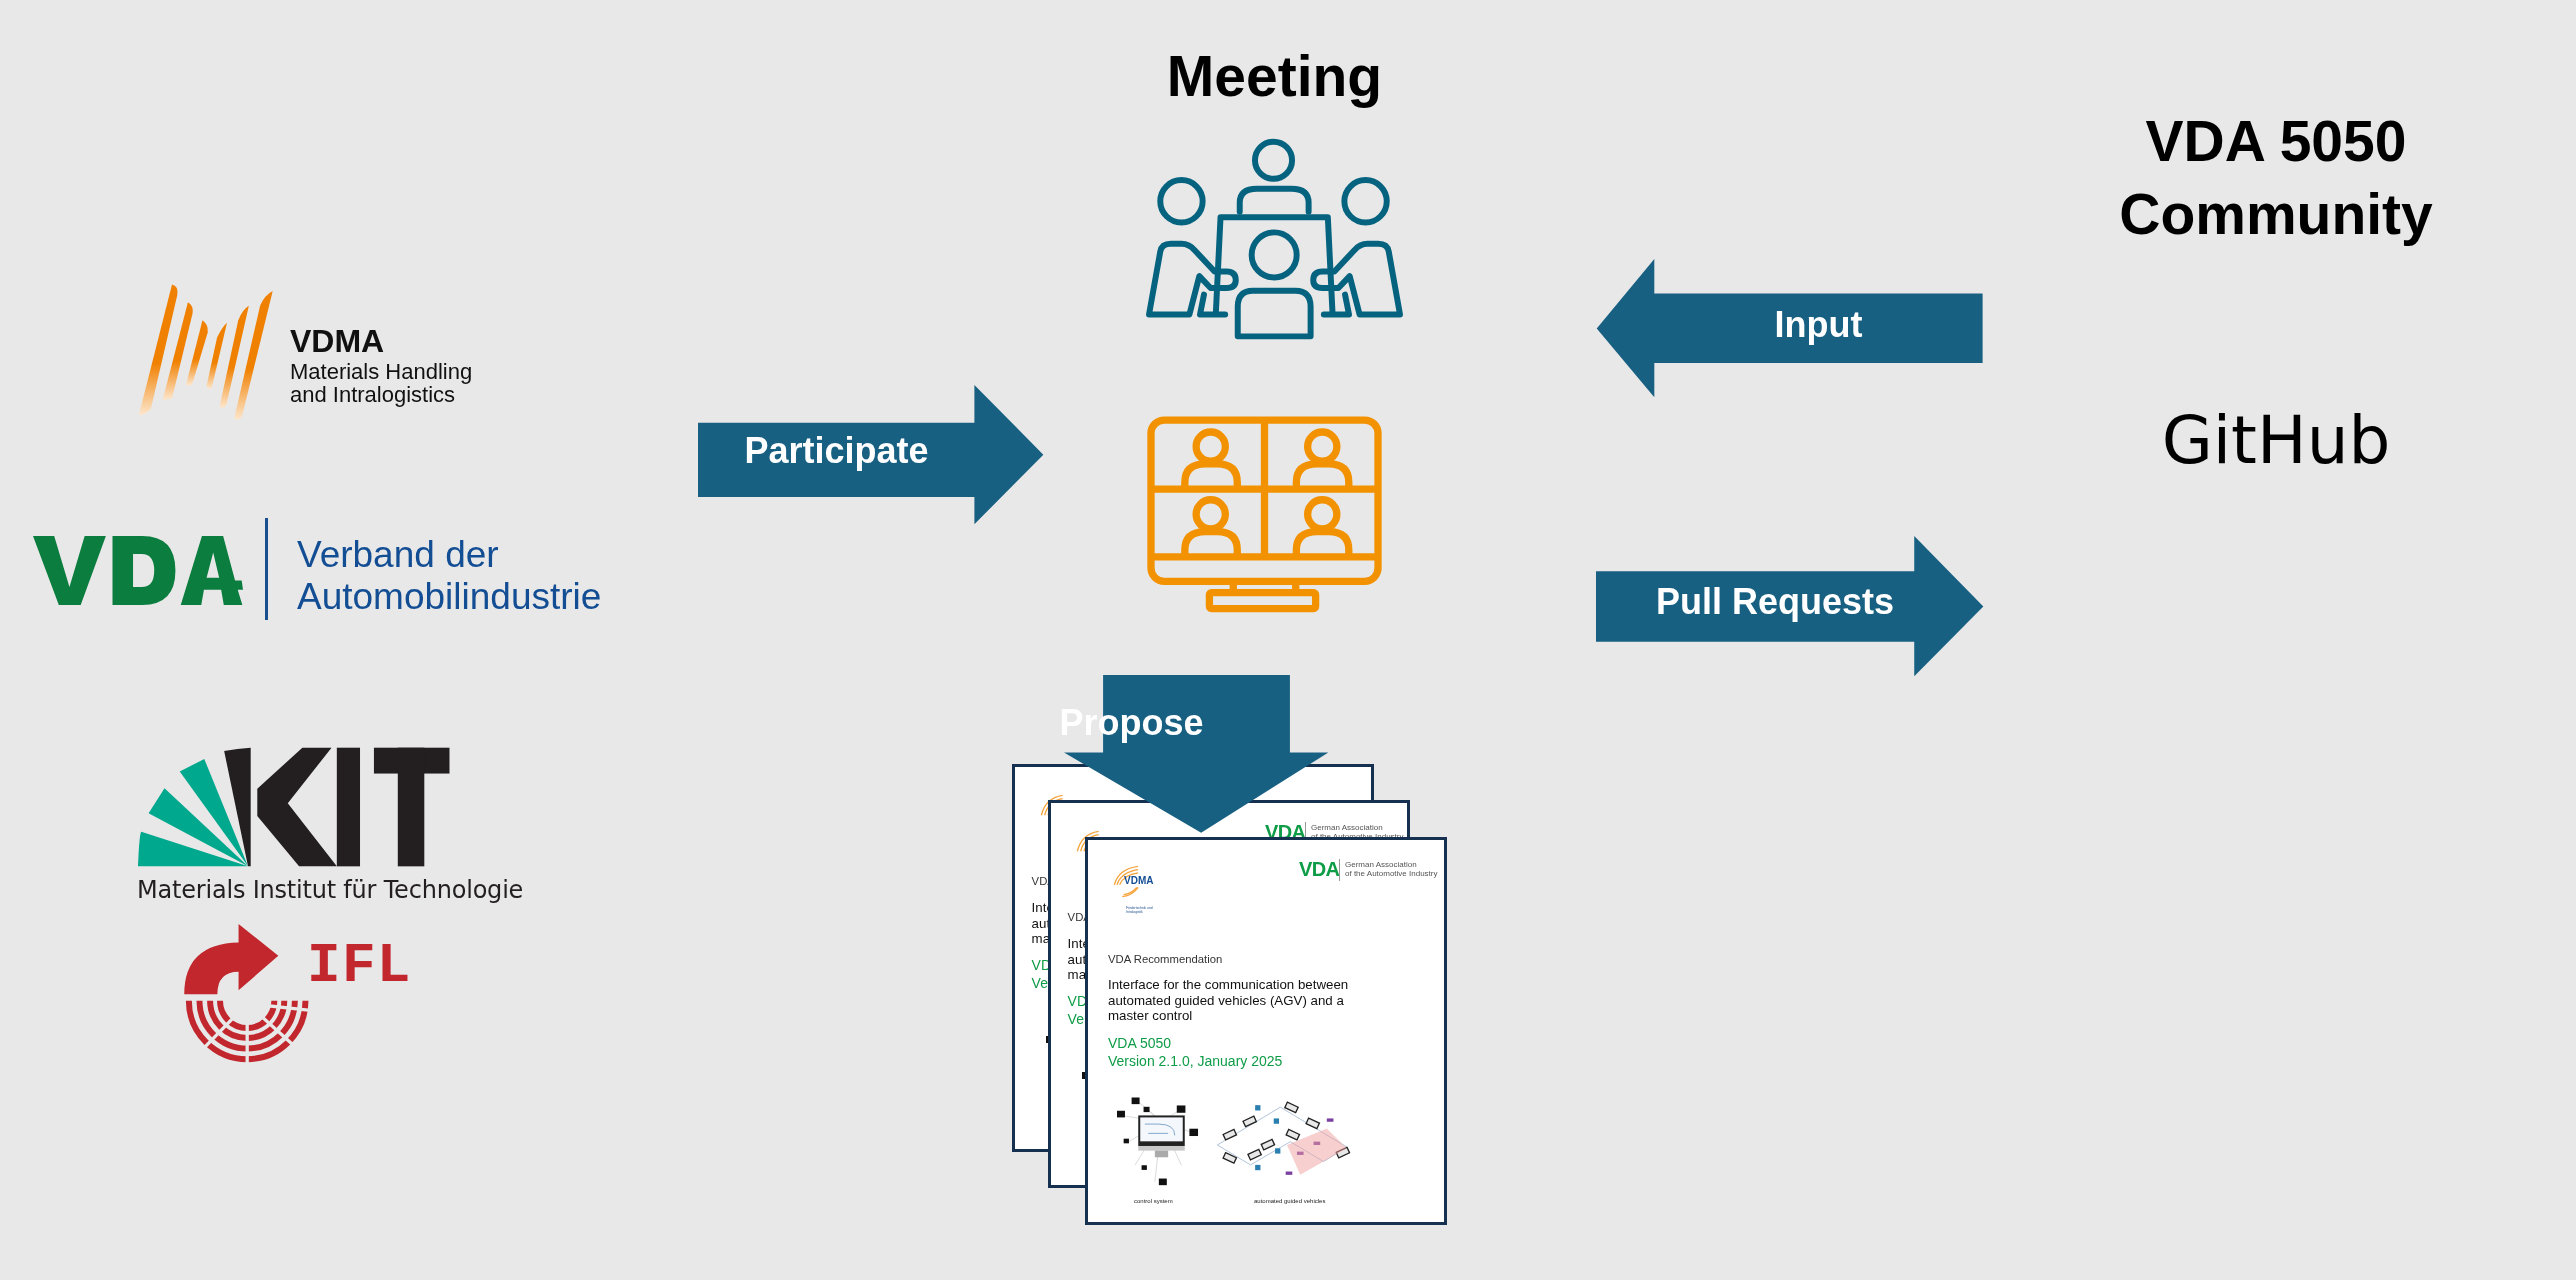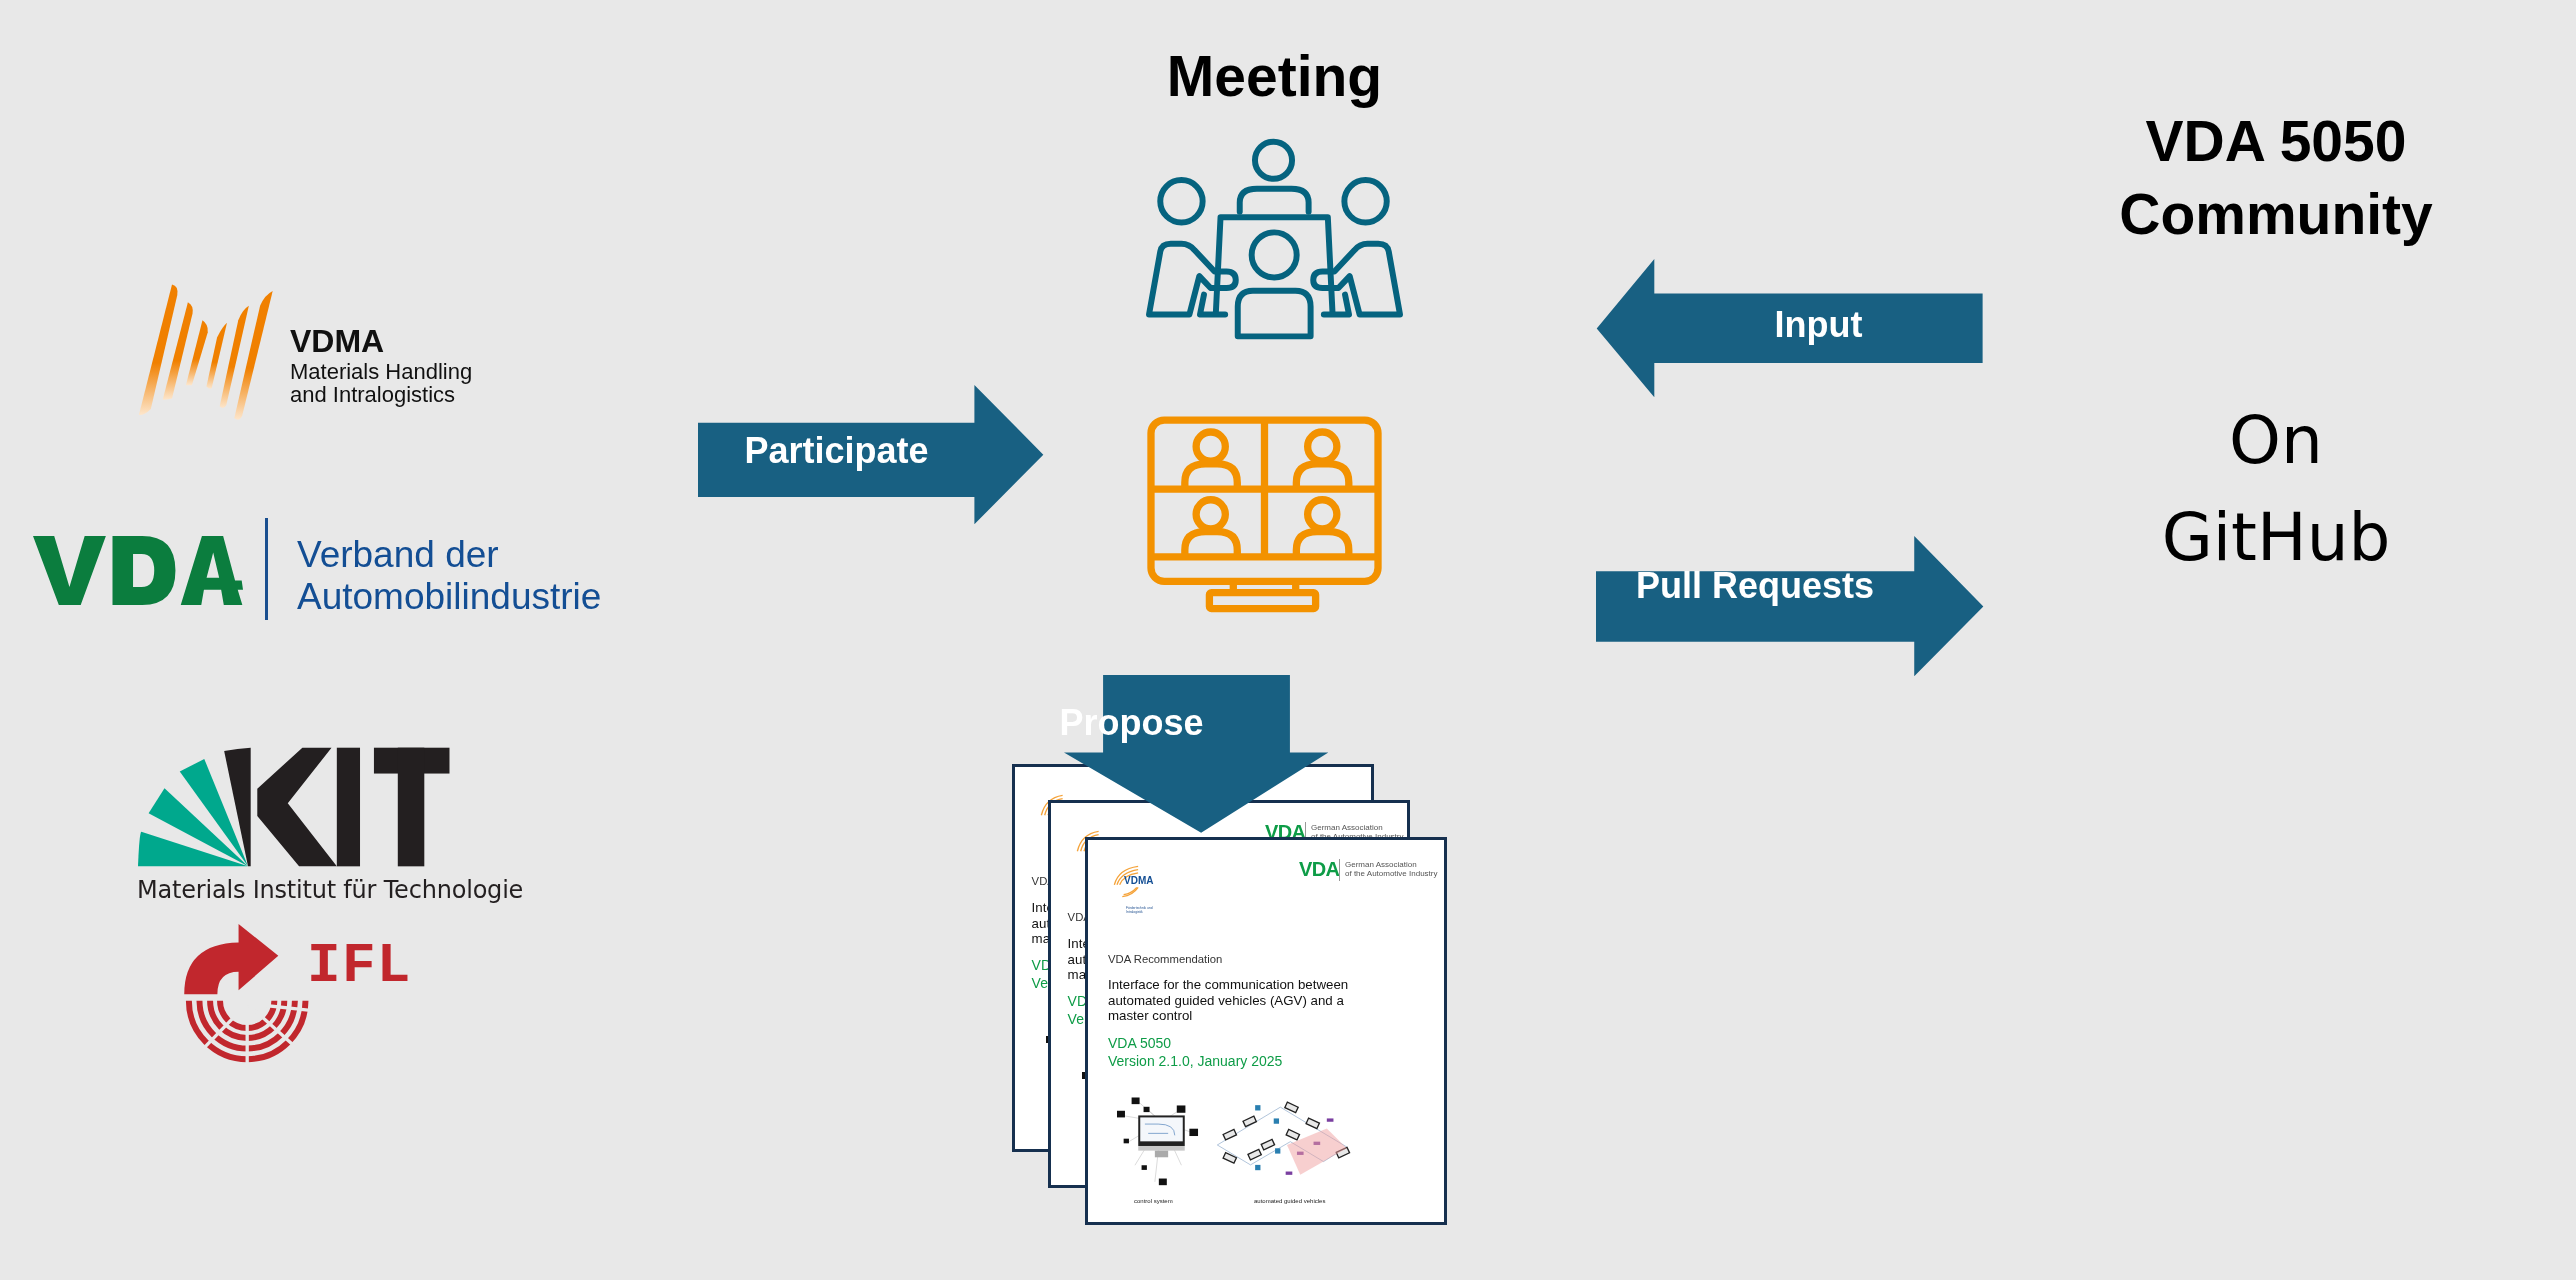--- a/index.html
+++ b/index.html
@@ -137,21 +137,21 @@
 <div class="abs arrow-label" style="left:698px;top:433px;width:277px;">Participate</div>
 
 <svg class="abs" style="left:1596px;top:259px" width="388" height="139" viewBox="0 0 584 210">
   <polygon points="0,105 87,0 87,52 583,52 583,157 87,157 87,209" fill="#186082"></polygon>
 </svg>
 <div class="abs arrow-label" style="left:1654px;top:307px;width:329px;">Input</div>
 
 <svg class="abs" style="left:1596px;top:536px" width="388" height="141" viewBox="0 0 584 212">
   <polygon points="0,53 479,53 479,0 583,106 479,211 479,159 0,159" fill="#186082"></polygon>
 </svg>
-<div class="abs arrow-label" style="left:1596px;top:568px;width:318px;">Pull Requests</div>
+<div class="abs arrow-label" style="left:1596px;top:584px;width:318px;padding-left:20px;">Pull Requests</div>
 
 <div class="abs meeting-title">Meeting</div>
 
 <svg class="abs" style="left:1147px;top:141px" width="257" height="200" viewBox="0 0 388 302">
   <g fill="none" stroke="#05637f" stroke-width="9" stroke-linecap="round" stroke-linejoin="round">
     <circle cx="191" cy="29" r="28"></circle>
     <path d="M140 107 L140 93 Q140 72 166 72 L218 72 Q244 72 244 93 L244 107"></path>
     <path d="M104 258 L111 115 L273 115 L280 258"></path>
     <circle cx="52" cy="91" r="32"></circle>
     <path d="M3 337"></path>
@@ -337,16 +337,15 @@
 <svg class="abs" style="left:1064px;top:675px" width="265" height="159" viewBox="0 0 400 240">
   <polygon points="59,0 341,0 341,117 399,117 207,238 0,117 59,117" fill="#186082"></polygon>
 </svg>
 <div class="abs arrow-label" style="left:1038px;top:705px;width:187px;">Propose</div>
 
 <div class="abs community-title">
   <div>VDA 5050</div>
   <div>Community</div>
 </div>
 <div class="abs github-text">
-  <div>On</div>
   <div>GitHub</div>
 </div>
 
 
 </body></html>

